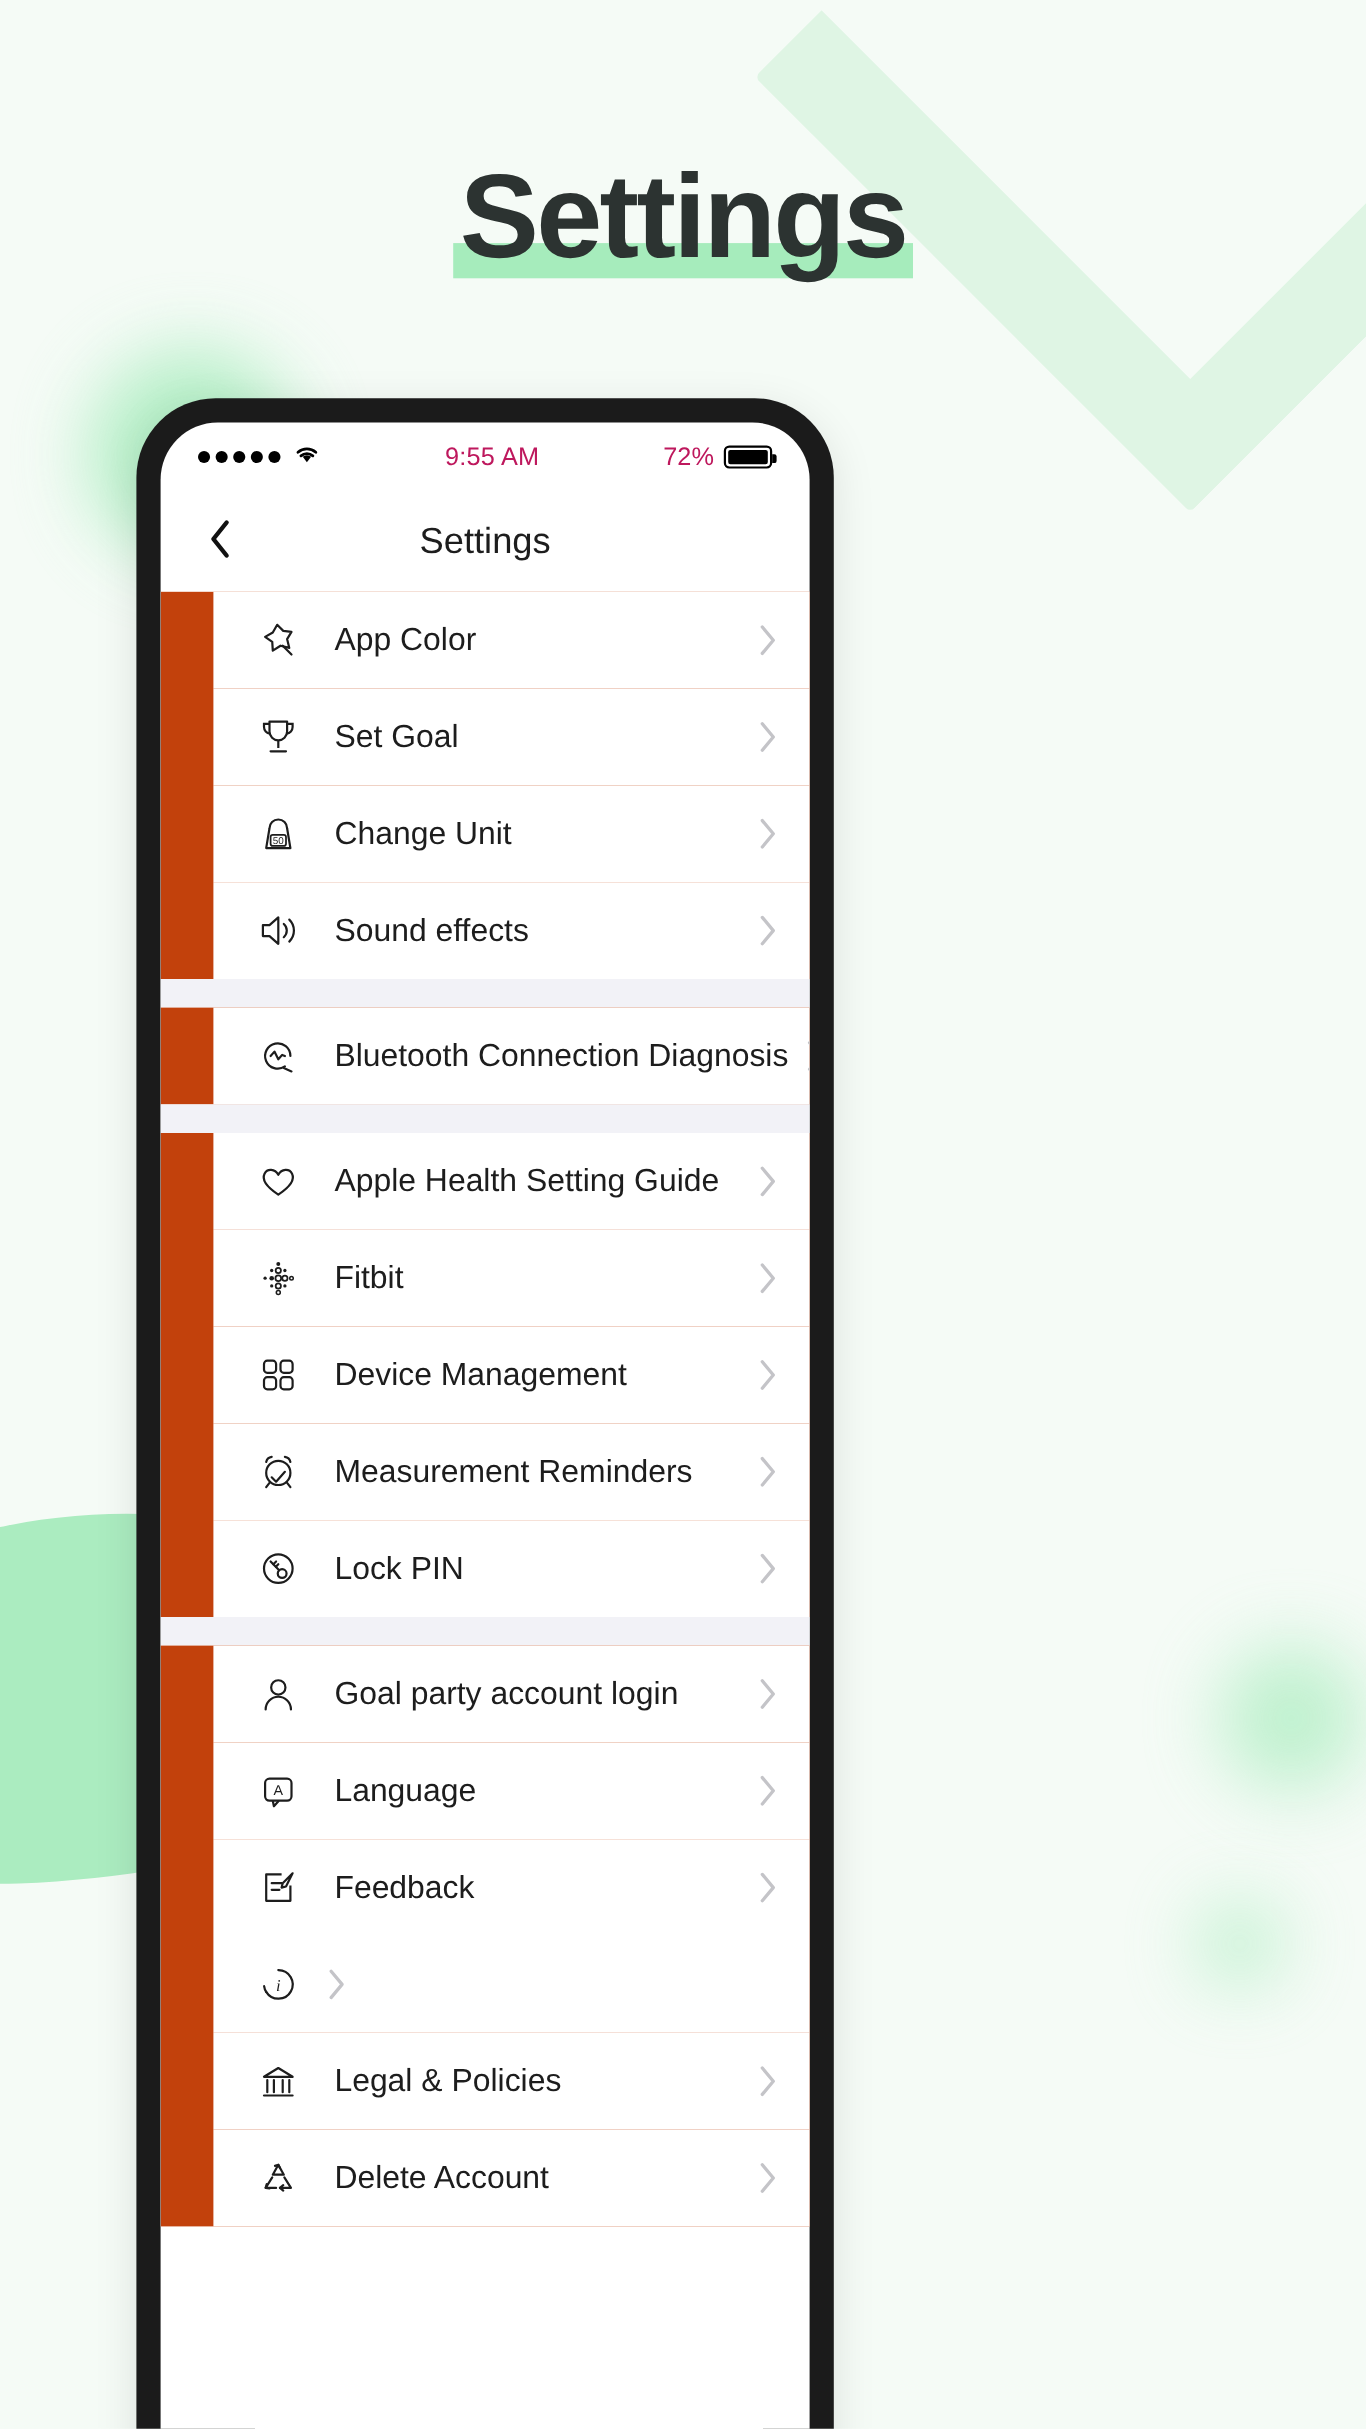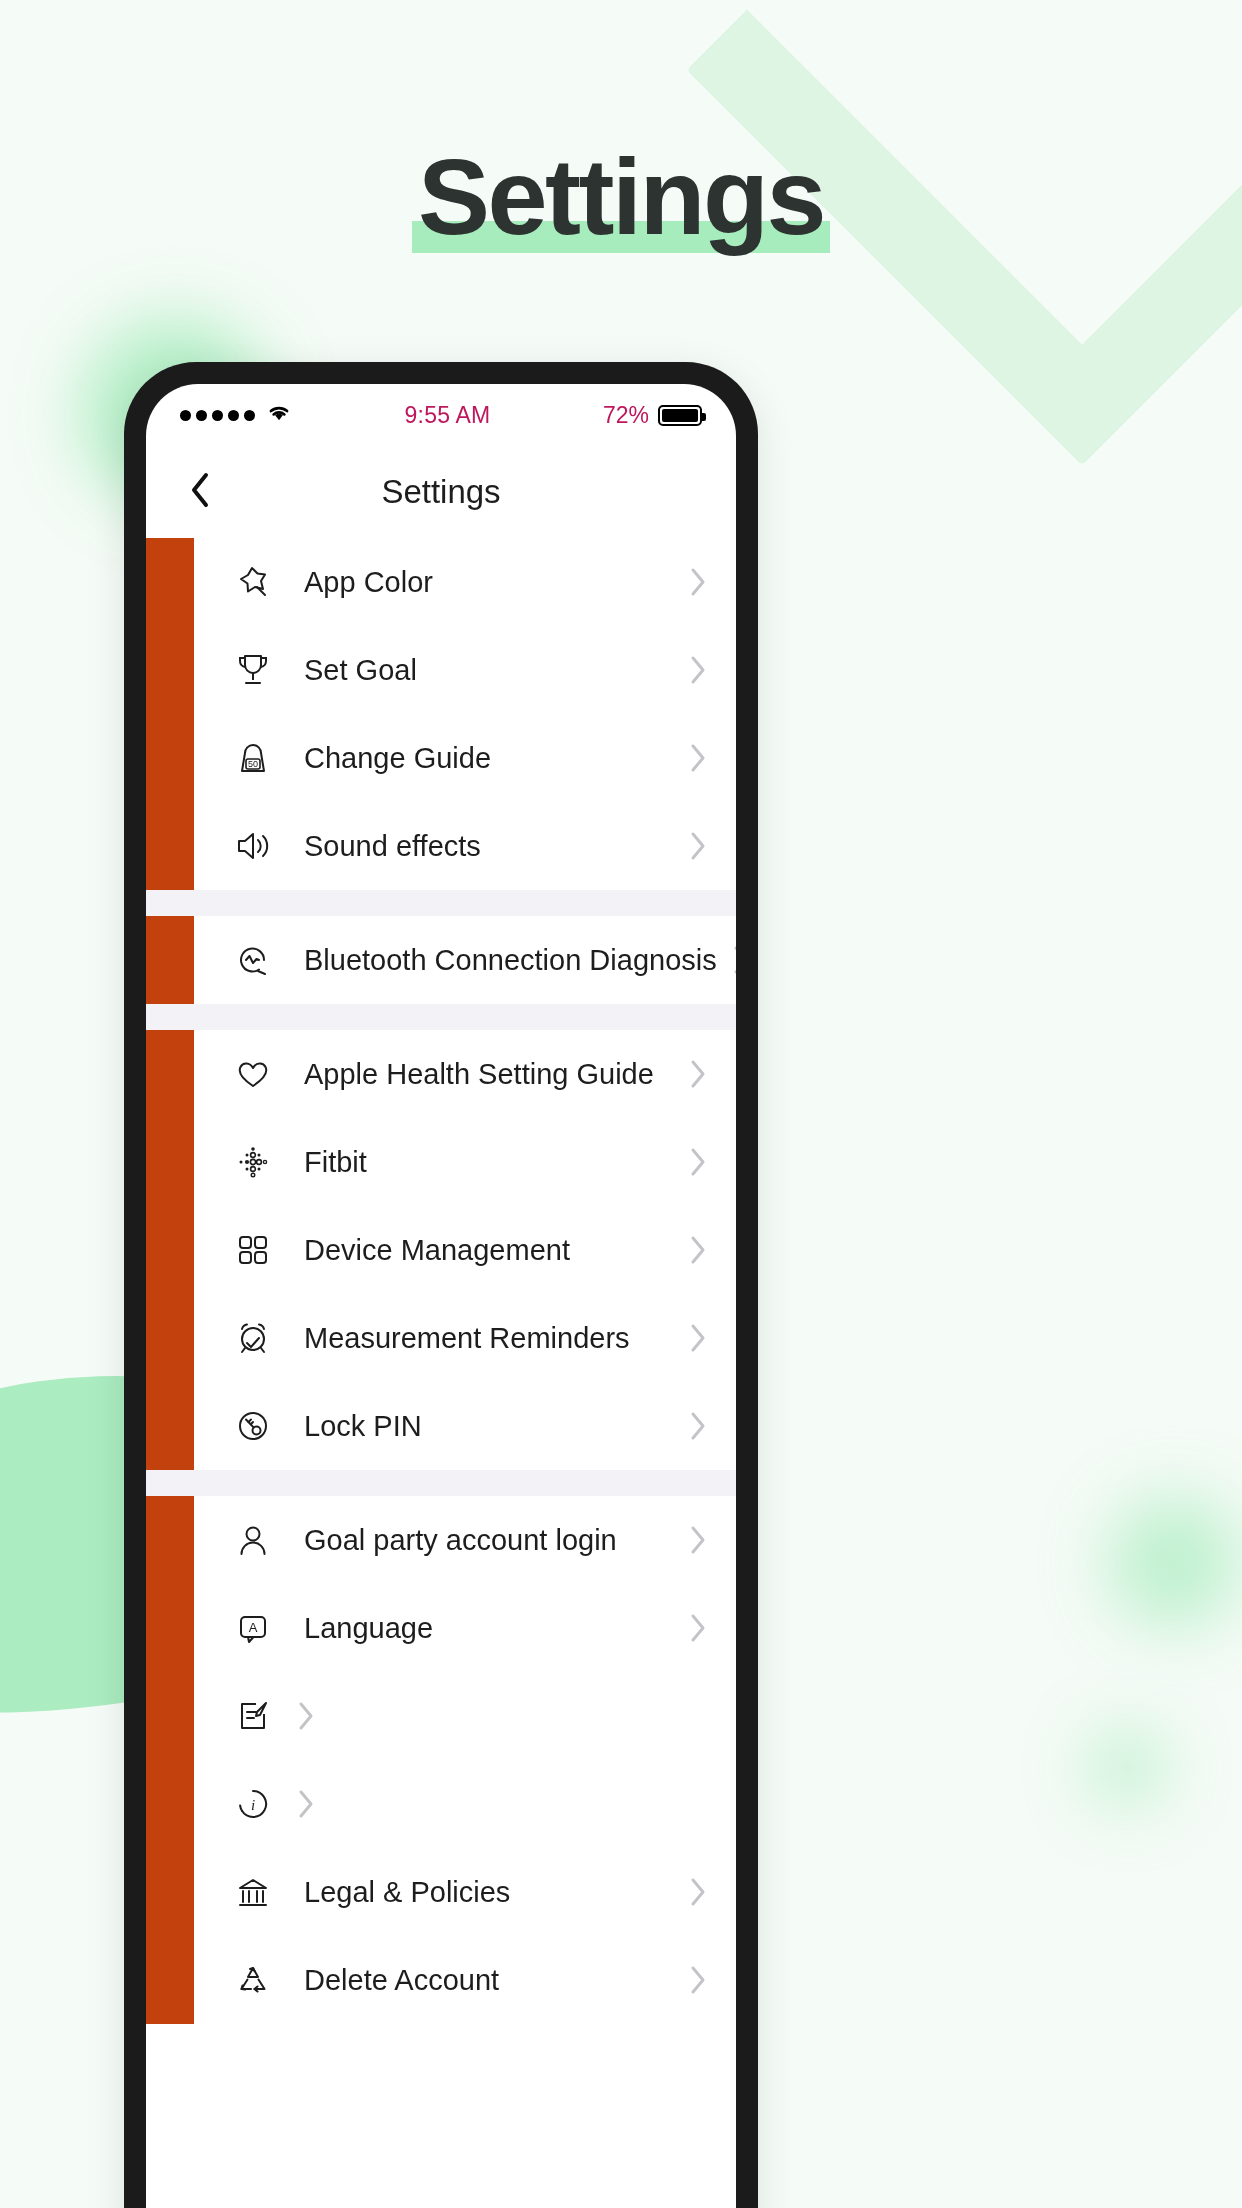--- a/index.html
+++ b/index.html
@@ -264,21 +264,21 @@
         </div>
 
         <div class="row">
           <span class="ico">
             <svg width="34" height="34" viewBox="0 0 34 34">
               <path d="M6 30 L9 12 a8 8 0 0 1 16 0 L28 30 Z" stroke="#1d1d1d" stroke-width="2" fill="none" stroke-linejoin="round"></path>
               <rect x="10" y="18" width="14" height="10" rx="2" stroke="#1d1d1d" stroke-width="1.6" fill="none"></rect>
               <text x="17" y="26" font-size="9" font-family="'Liberation Sans',sans-serif" fill="#1d1d1d" text-anchor="middle">50</text>
             </svg>
           </span>
-          <span class="lbl">Change Guide</span>
+          <span class="lbl">Change Unit</span>
           <span class="chev">
             <svg width="20" height="32" viewBox="0 0 20 32">
                 <path d="M5 4 L15 16 L5 28" stroke="#c4c4c8" stroke-width="3" fill="none" stroke-linecap="round" stroke-linejoin="round"></path>
               </svg>
           </span>
         </div>
 
         <div class="row">
           <span class="ico">
             <svg width="36" height="34" viewBox="0 0 36 34">
@@ -450,20 +450,21 @@
 
         <div class="row">
           <span class="ico">
             <svg width="32" height="32" viewBox="0 0 32 32">
               <path d="M27 14 V28 H5 V4 H19" stroke="#1d1d1d" stroke-width="2" fill="none" stroke-linejoin="round"></path>
               <path d="M10 12 H19" stroke="#1d1d1d" stroke-width="2" stroke-linecap="round"></path>
               <path d="M10 18 H17" stroke="#1d1d1d" stroke-width="2" stroke-linecap="round"></path>
               <path d="M29 3 L20 12 L19 16 L23 15 Z" stroke="#1d1d1d" stroke-width="2" fill="none" stroke-linejoin="round"></path>
             </svg>
           </span>
+          <span class="lbl">Feedback</span>
           <span class="chev">
             <svg width="20" height="32" viewBox="0 0 20 32">
                 <path d="M5 4 L15 16 L5 28" stroke="#c4c4c8" stroke-width="3" fill="none" stroke-linecap="round" stroke-linejoin="round"></path>
               </svg>
           </span>
         </div>
 
         <div class="row">
           <span class="ico">
             <svg width="34" height="34" viewBox="0 0 34 34">

